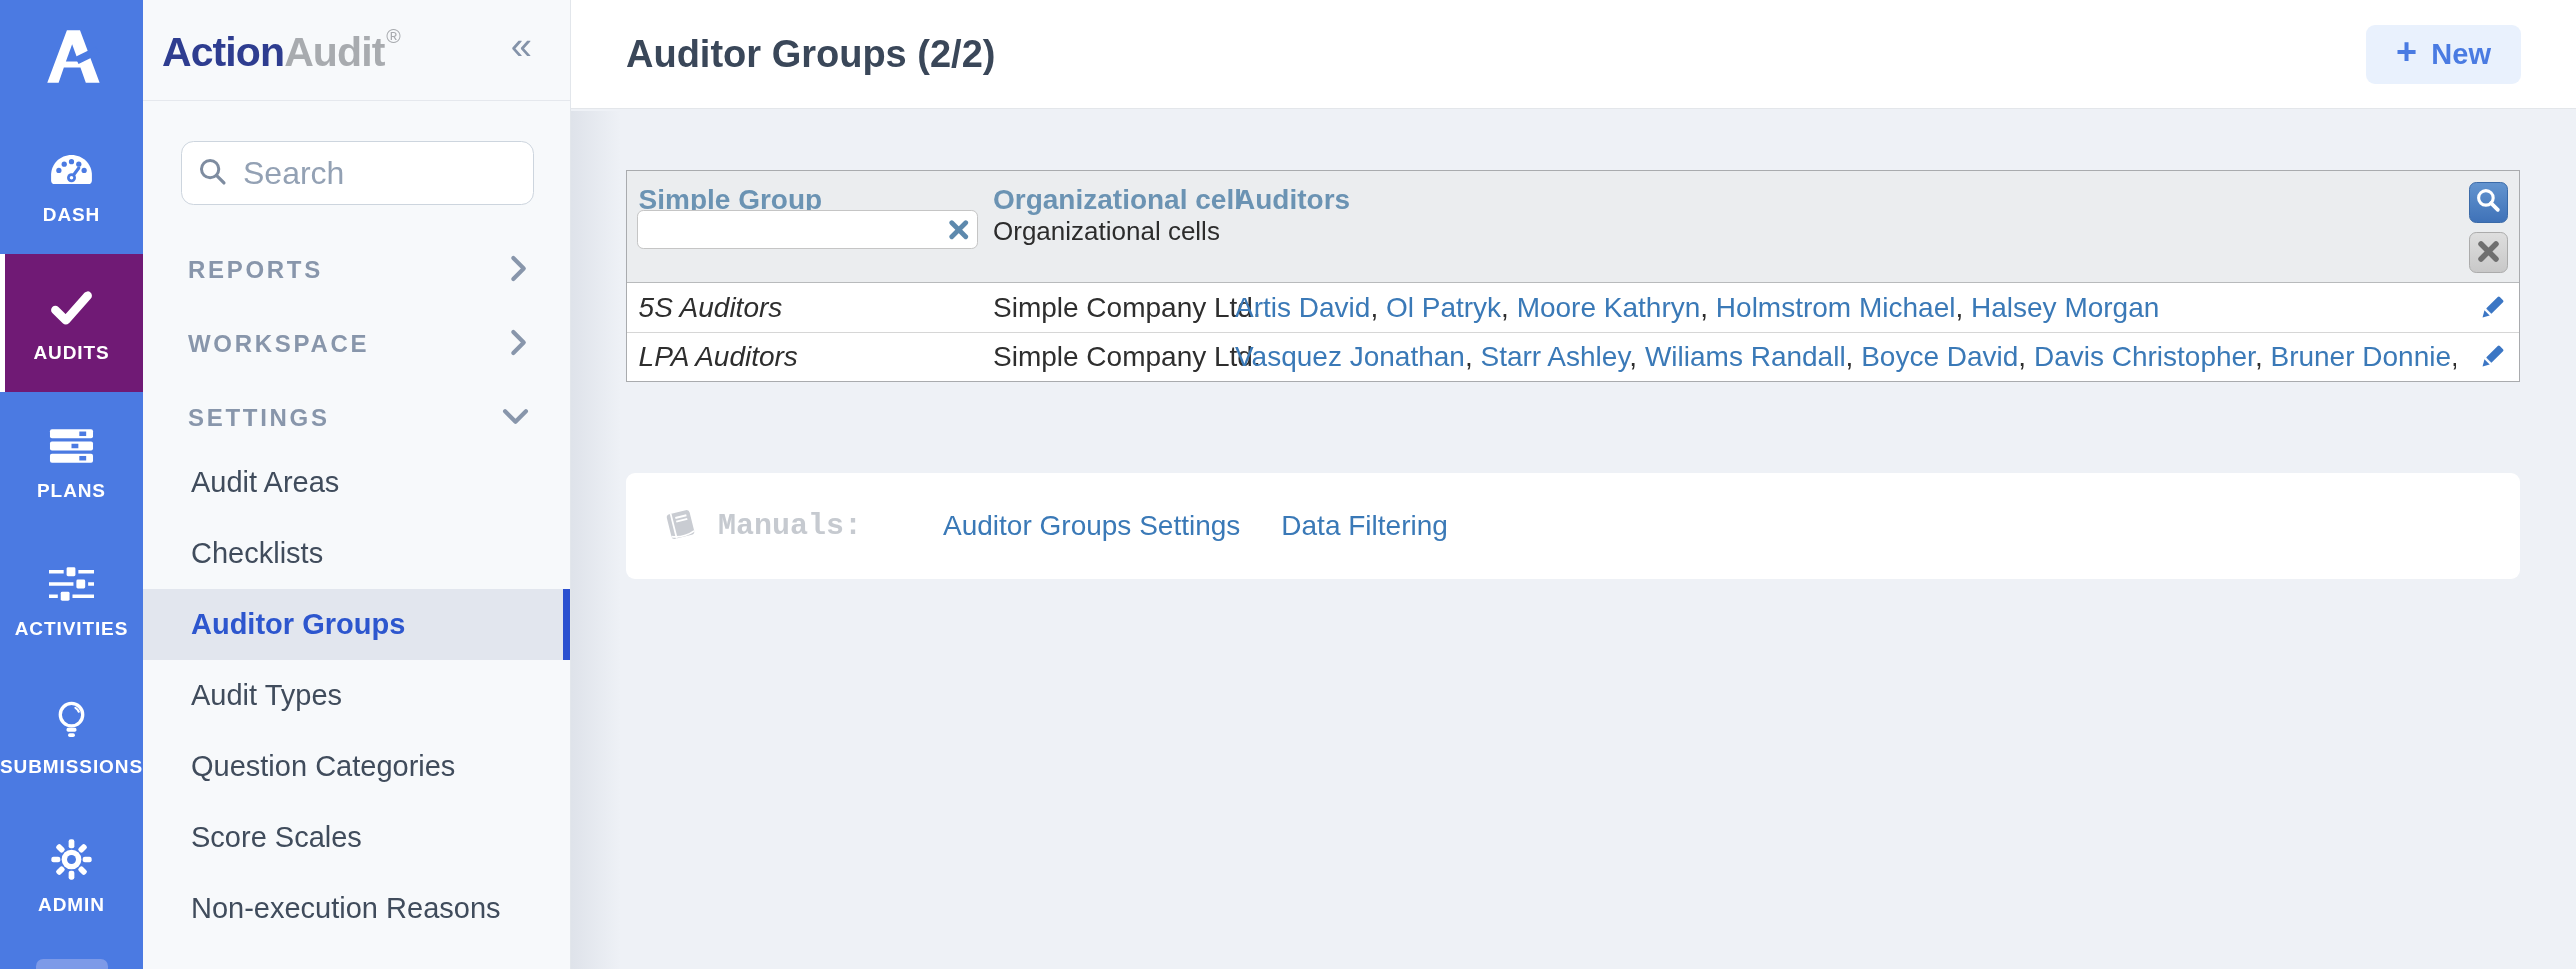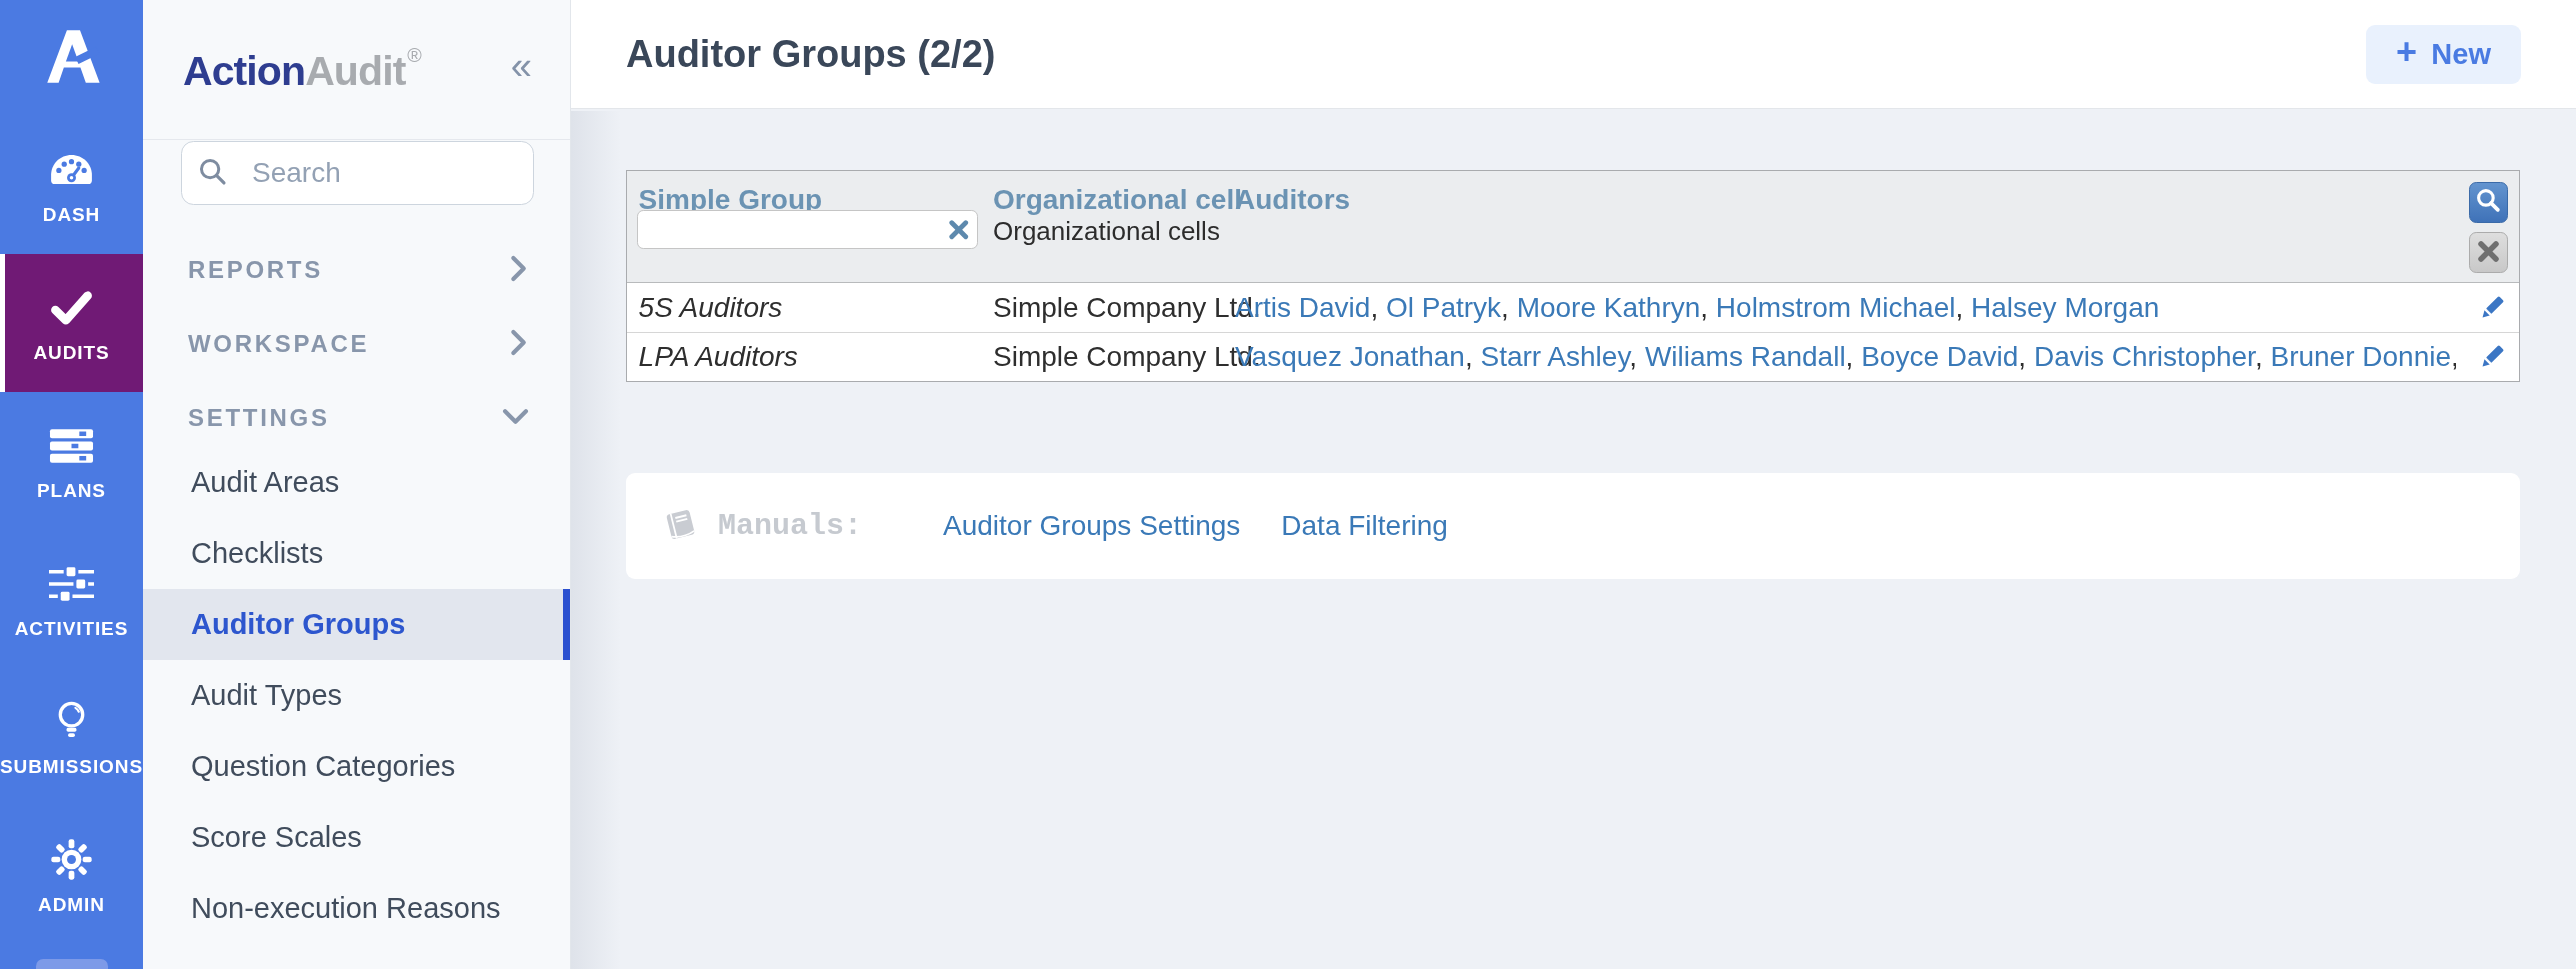--- a/index.html
+++ b/index.html
@@ -18,32 +18,32 @@
                padding-top:32px; color:#fff; cursor:pointer; }
   .rail-item .rail-icon { height:43px; display:flex; align-items:center; justify-content:center; }
   .rail-label { margin-top:12.5px; font-size:19px; font-weight:600; letter-spacing:0.9px; }
   .rail-item.active { background:#701a75; }
   .rail-item.active::before { content:""; position:absolute; left:0; top:0; bottom:0; width:4.5px; background:#fff; }
   .rail-pill { position:absolute; left:36px; bottom:0; width:72px; height:10.7px; background:#7d9ae8; border-radius:7.2px 7.2px 0 0; }
 
   
   .sidebar { position:absolute; left:143px; top:0; width:428px; height:970px;
              background:#f7f9fb; border-right:0.9px solid #e2e6eb; z-index:4; }
-  .sidebar-top { height:140px; border-bottom:0.9px solid #e5e8ed; display:flex; align-items:center;
-                 justify-content:space-between; padding:0 38px 0 40px; }
+  .sidebar-top { height:101px; border-bottom:0.9px solid #e5e8ed; display:flex; align-items:center;
+                 justify-content:space-between; padding:0 38px 0 19px; }
   .logo-text { font-size:41px; font-weight:700; white-space:nowrap; letter-spacing:-0.9px; }
   .logo-action { color:#2e3d90; }
   .logo-audit  { color:#a8abaf; }
   .logo-reg { color:#a8abaf; font-size:19.7px; font-weight:400; vertical-align:23px; margin-left:1.8px; }
   .collapse-btn { color:#8493a9; font-size:38px; line-height:1; cursor:pointer; padding-bottom:7.2px; }
 
   .search-box { position:absolute; left:38px; top:141px; width:353px; height:64px; background:#fff;
                 border:1.8px solid #cdd5de; border-radius:12.5px; display:flex; align-items:center; padding:0 16px; }
-  .search-box input { border:none; outline:none; background:transparent; font-size:28px; color:#0f172a;
-                      margin-left:24px; width:268px; font-family:"Liberation Sans",sans-serif; }
+  .search-box input { border:none; outline:none; background:transparent; font-size:32px; color:#0f172a;
+                      margin-left:15px; width:268px; font-family:"Liberation Sans",sans-serif; }
   .search-box input::placeholder { color:#93a1b4; }
 
   .sections { position:absolute; top:233px; left:0; right:0; }
   .section-row { height:74px; display:flex; align-items:center; justify-content:space-between;
                  padding:0 41px 0 45px; cursor:pointer; }
   .section-label { font-size:24px; font-weight:700; color:#8896ab; letter-spacing:2.7px; }
 
   .menu { position:absolute; top:447px; left:0; right:0; }
   .menu-item { height:71px; display:flex; align-items:center; padding-left:48px; font-size:29px;
                color:#404c5c; cursor:pointer; position:relative; }

